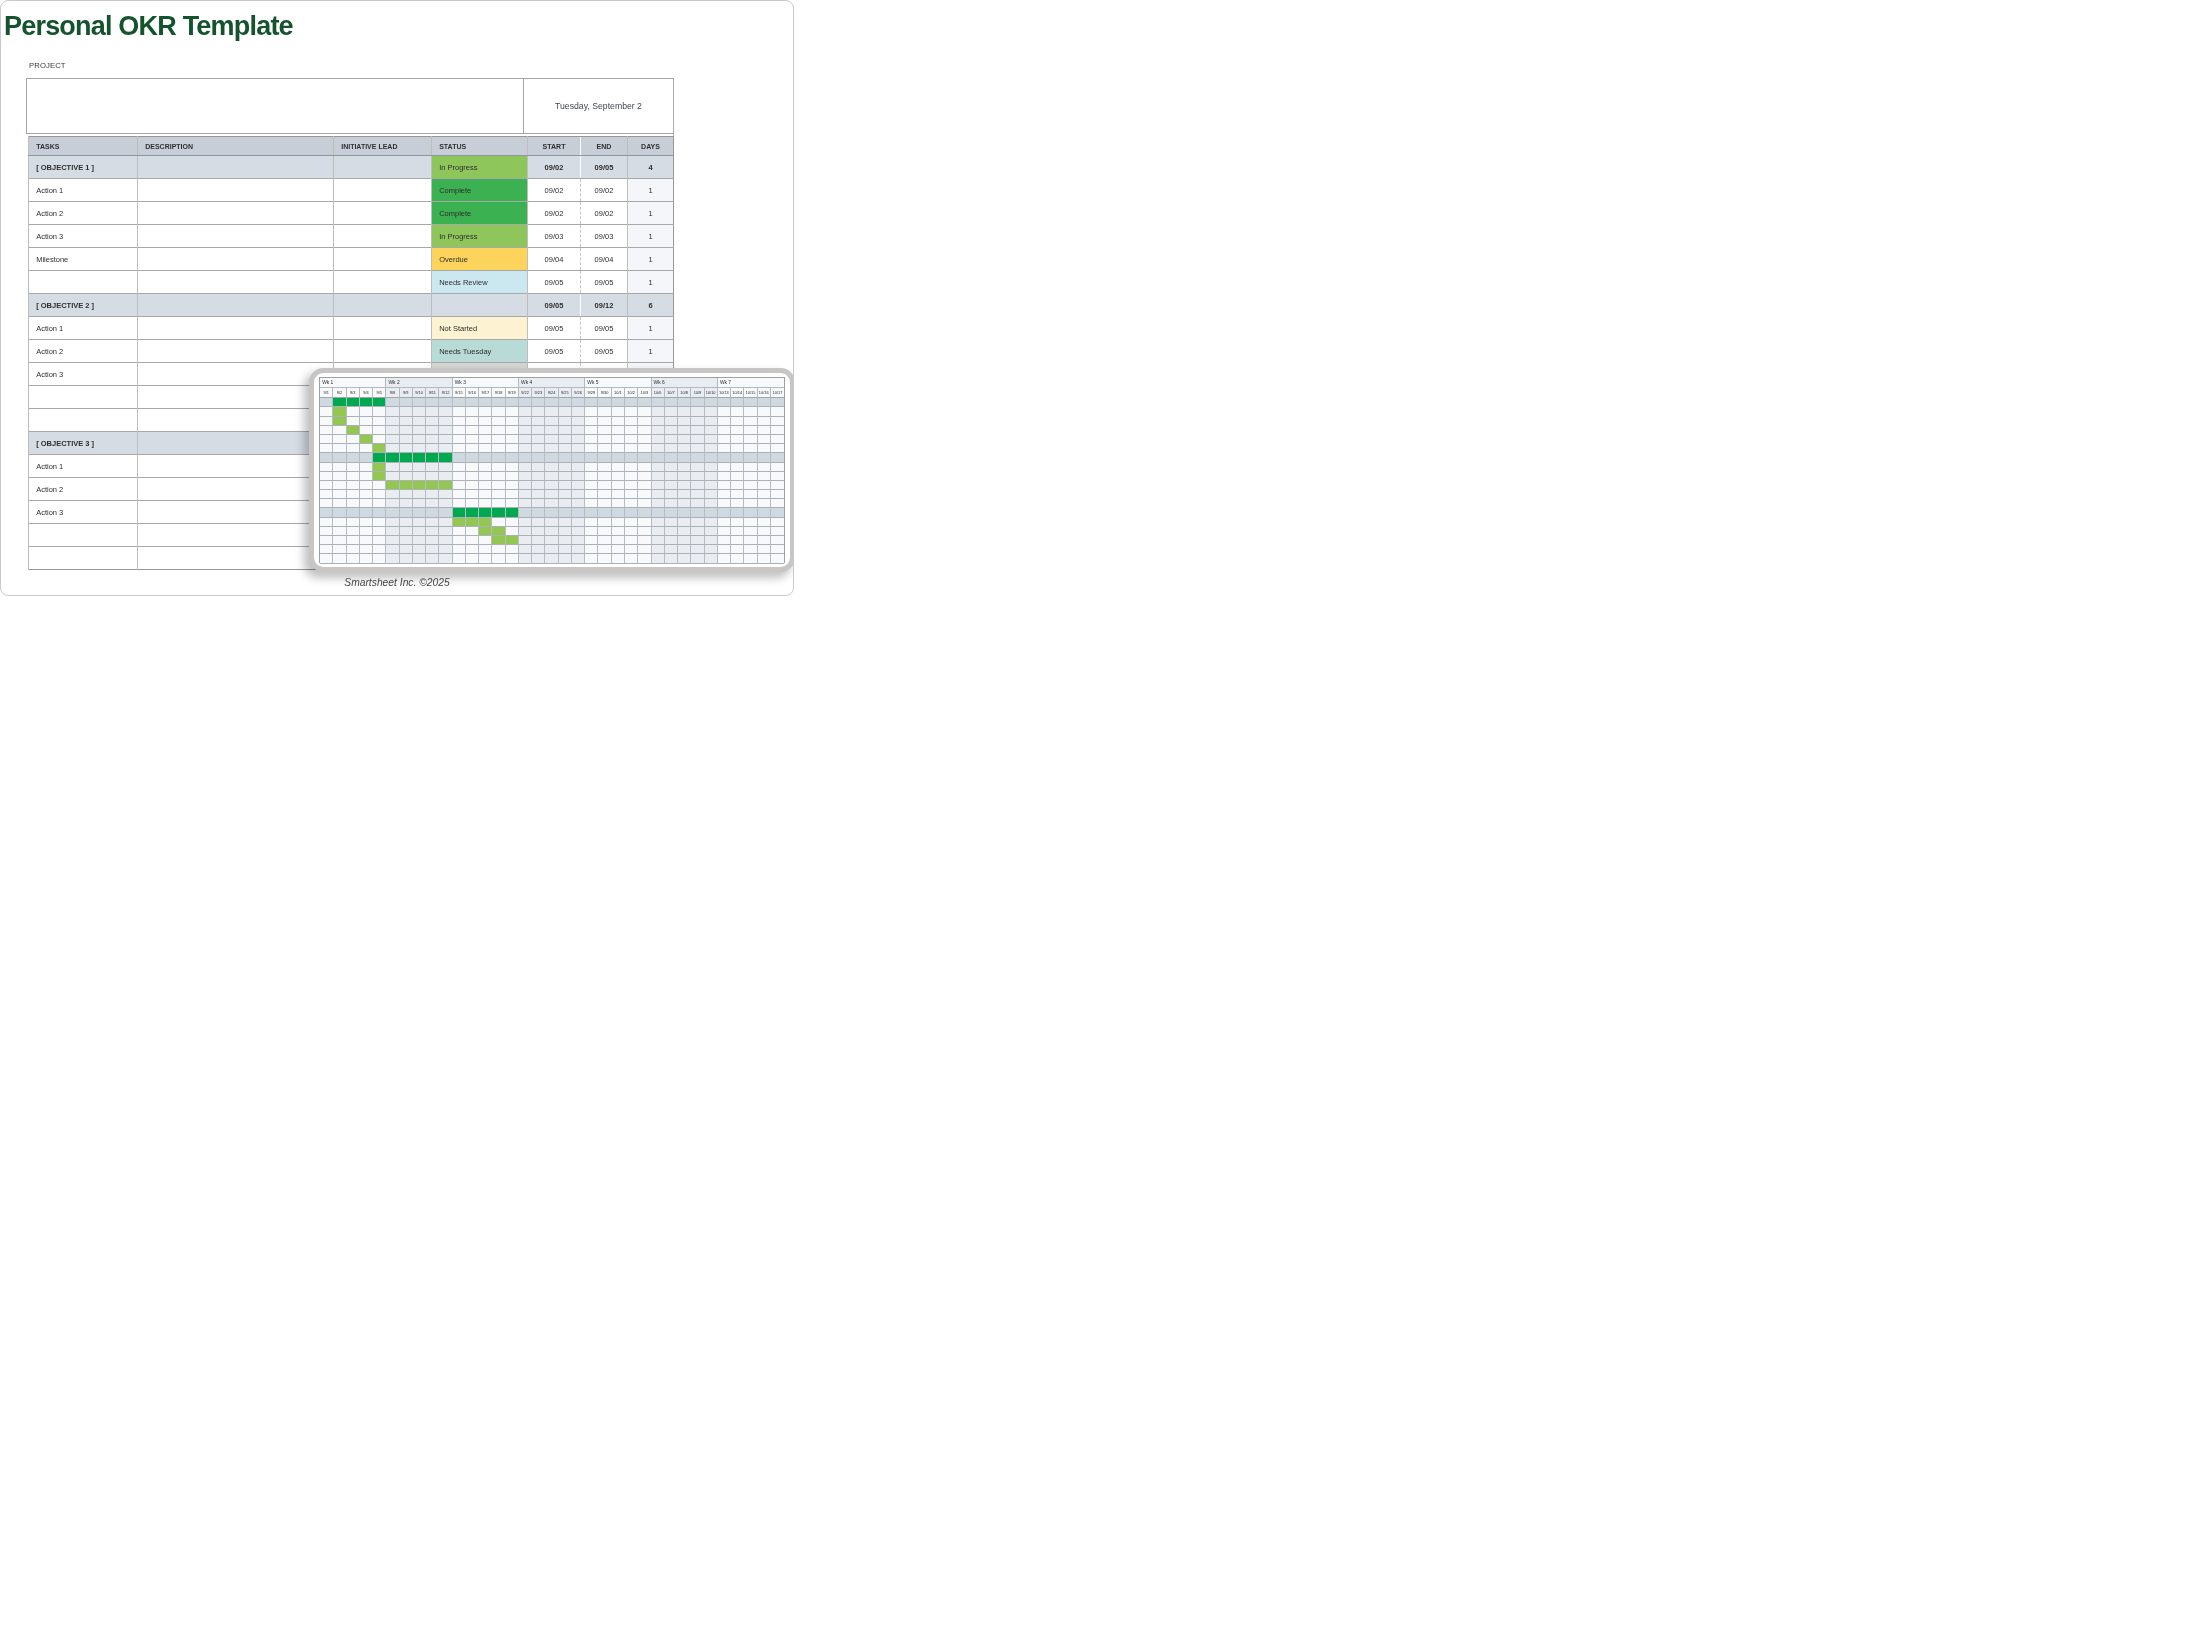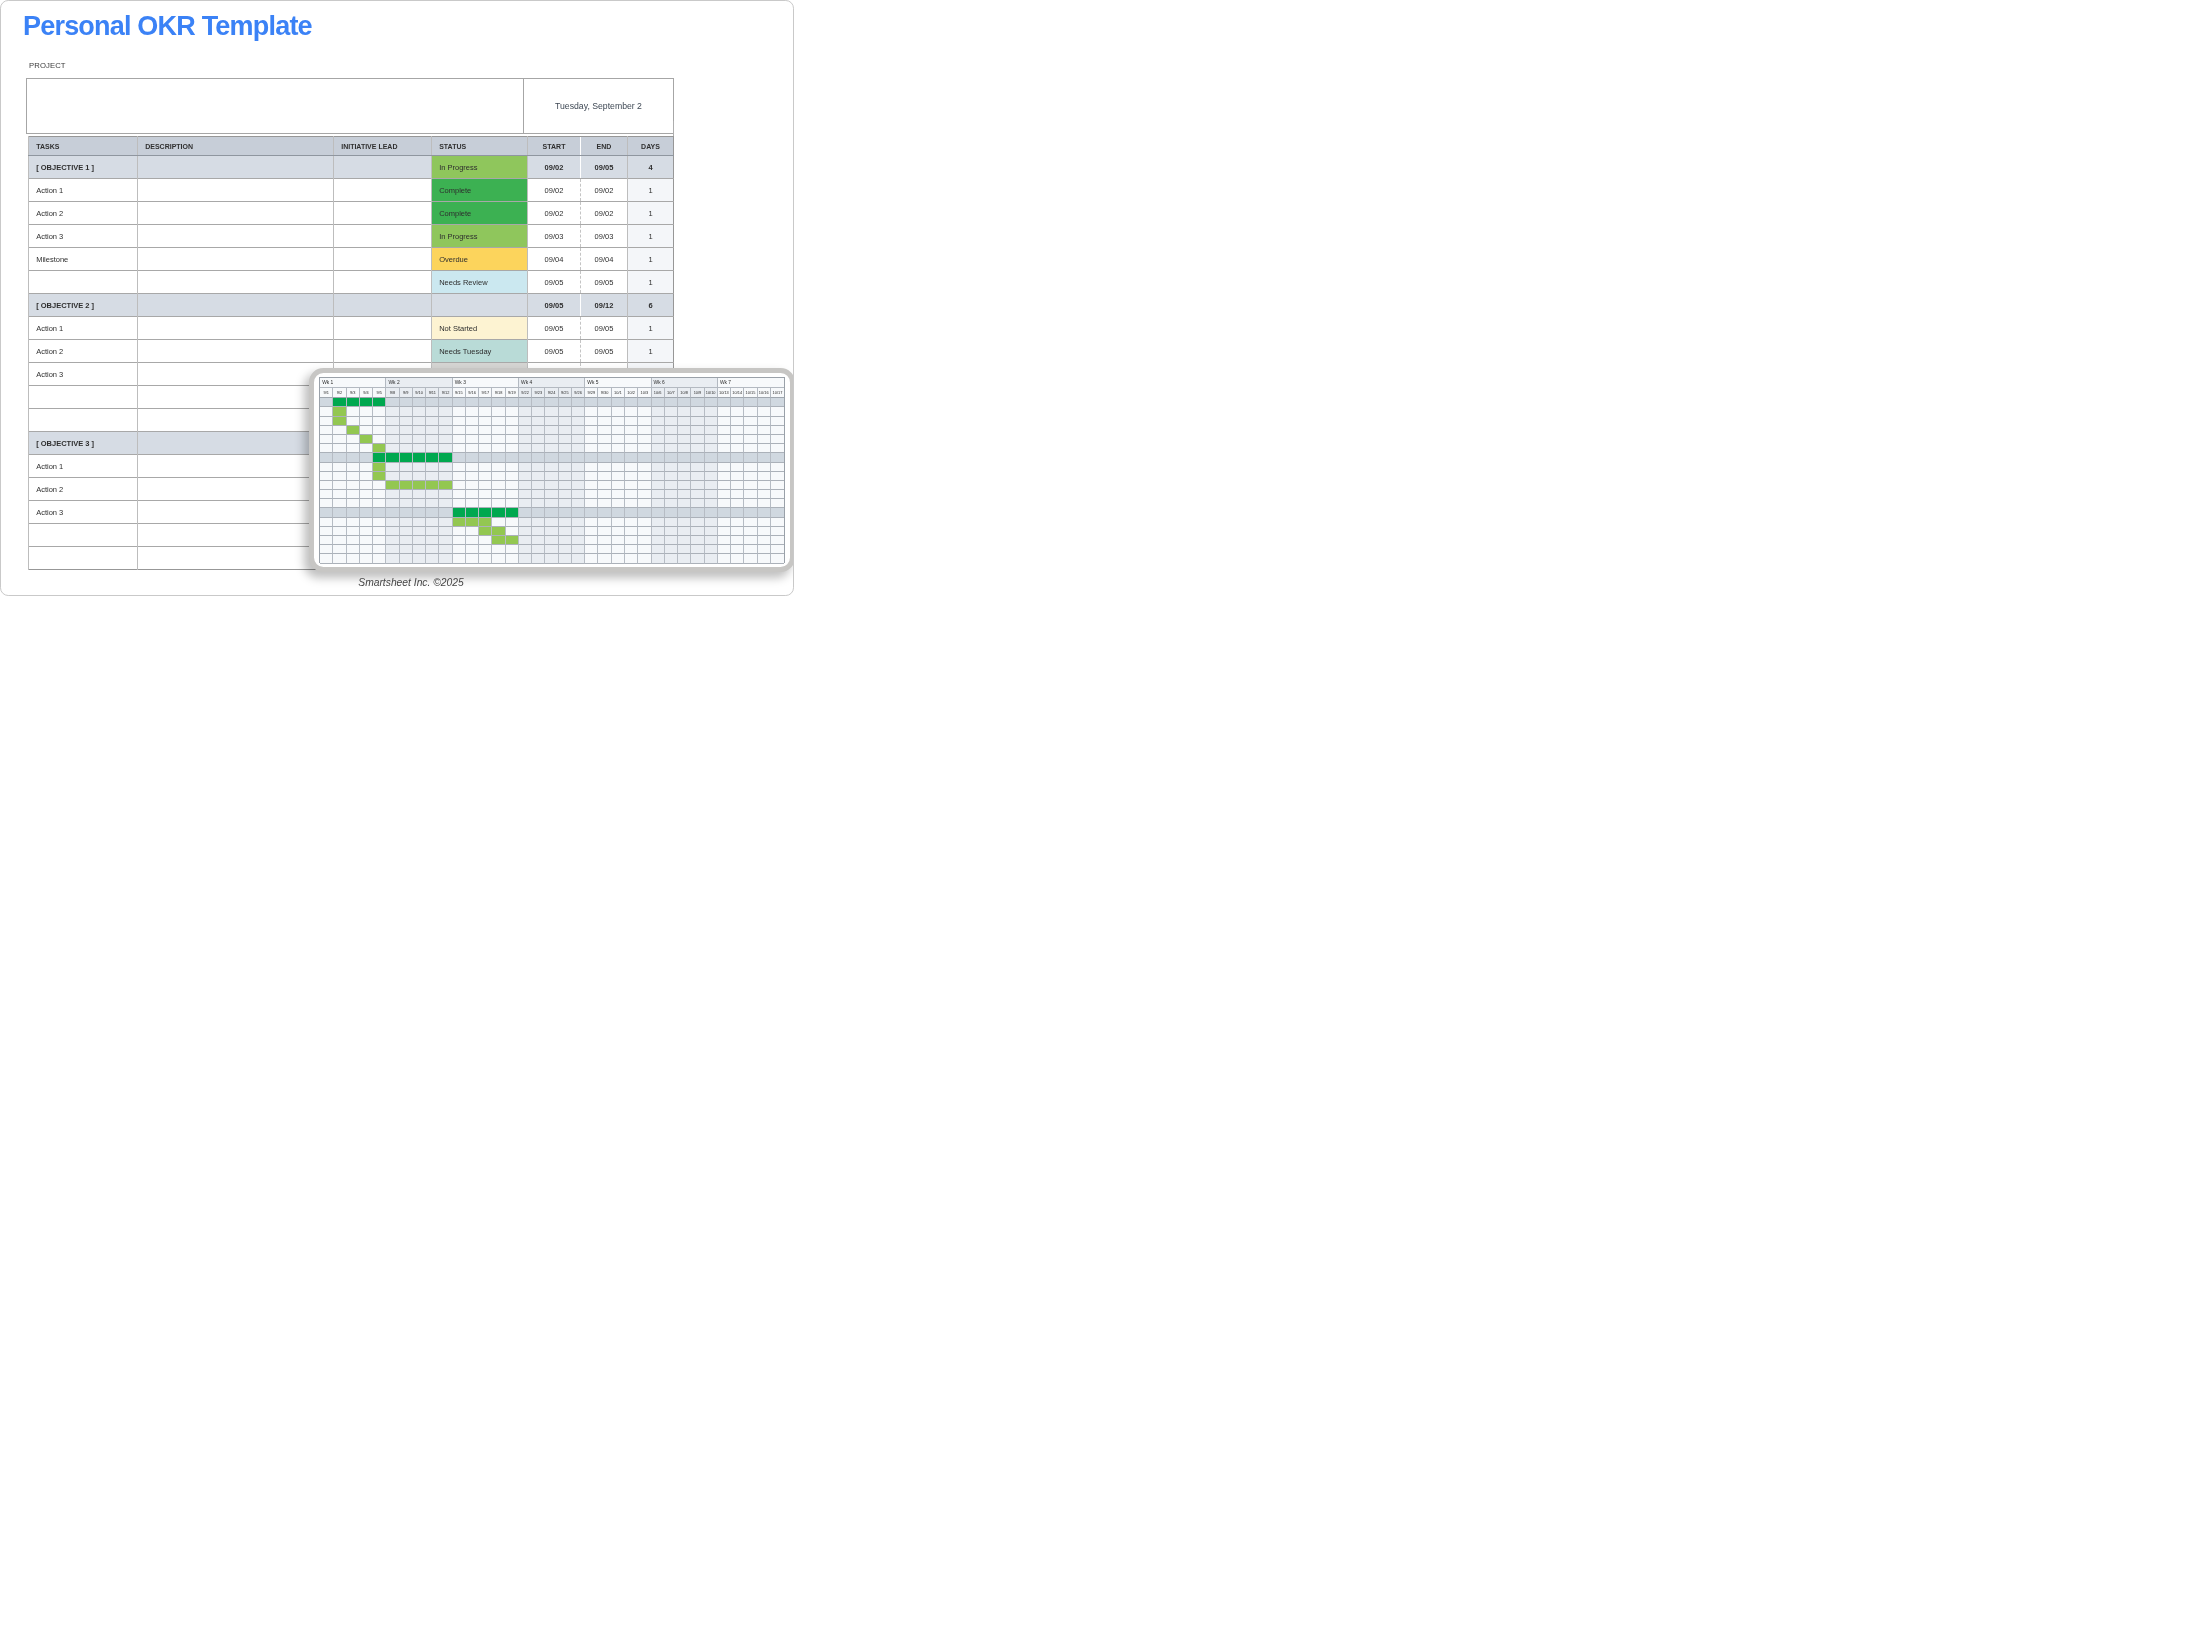--- a/index.html
+++ b/index.html
@@ -5,22 +5,22 @@
   * { margin:0; padding:0; box-sizing:border-box; }
   html,body { background:#ffffff; }
   body { font-family:"Liberation Sans","DejaVu Sans",sans-serif; width:794px; height:596px; position:relative; }
 
   .page {
     position:absolute; left:0; top:0; width:794px; height:596px;
     background:#ffffff; border:1.5px solid #c9c9c9; border-radius:8.2px; overflow:hidden;
   }
 
   .title {
-    position:absolute; left:22px; top:10.3px;
-    font-size:27px; font-weight:bold; color:#3b82f6; letter-spacing:-0.8px;
+    position:absolute; left:3px; top:10.3px;
+    font-size:27px; font-weight:bold; color:#14532d; letter-spacing:-0.8px;
   }
 
   .field-label {
     position:absolute; top:60px; font-size:7.7px; font-weight:normal; color:#3a3a3a; letter-spacing:0.1px;
   }
   .project-label { left:28px; }
   .startdate-label { left:547px; width:150px; text-align:center;margin-top:44px; }
 
   .input-box {
     position:absolute; top:77px; height:56px; background:#ffffff; border:1px solid #a6a6a6;
@@ -73,21 +73,21 @@
   .gd { display:flex; align-items:center; justify-content:center;
         font-size:3.9px; color:#2b2b2b; border-right:0.5px solid #b3b9c1; border-bottom:0.5px solid #9fa6ae; }
   .gc { border-right:0.5px solid #b6bcc4; border-bottom:0.5px solid #abb1b9; }
   .wA { background:#f7f9fb; }
   .wB { background:#e9edf2; }
   .g-obj { background:#d0d8e0; }
   .last-col { border-right:none; }
 
   .footer {
     position:absolute; left:0; bottom:7.2px; width:100%; text-align:center;
-    font-size:10.3px; font-style:italic; color:#454545;margin-left:14px;
+    font-size:10.3px; font-style:italic; color:#454545;
   }
 </style>
 </head>
 <body>
 
 <div class="page">
 
   <div class="title">Personal OKR Template</div>
 
   <div class="field-label project-label">PROJECT</div>

